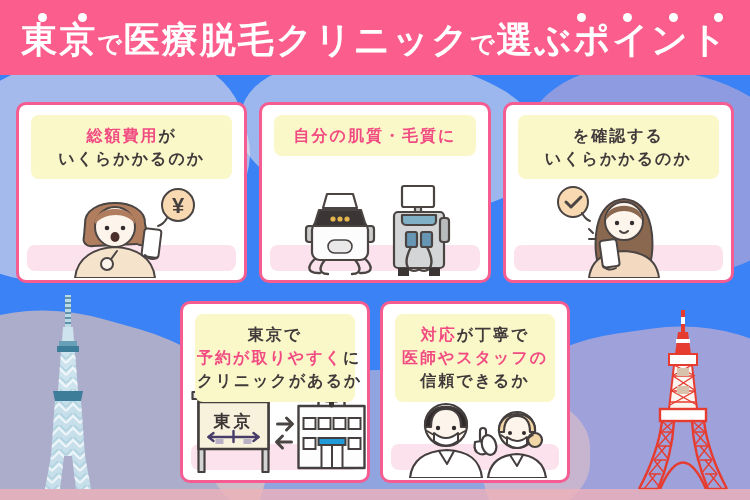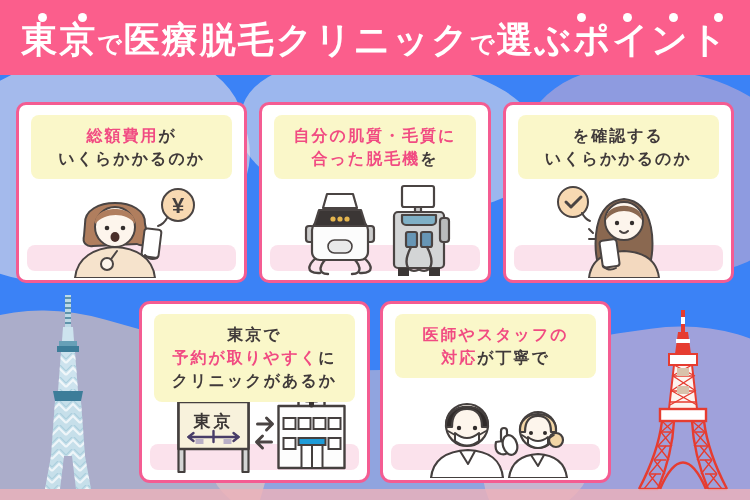--- a/index.html
+++ b/index.html
@@ -24,21 +24,21 @@
   .header-title span { font-size:36px; letter-spacing:2px; line-height:1; }
   .header-title span.small { font-size:24px; }
   .dot { position:absolute; top:13px; width:9px; height:9px; border-radius:50%; background:#ffffff; }
 
   
   .row { position:absolute; display:flex; z-index:4; }
   .row-top { top:102px; left:16px; right:16px; gap:12px; }
   .row-bottom { top:301px; left:0; right:0; justify-content:center; gap:10px; }
   .card { position:relative; background:#ffffff; border:3px solid #f45c92; border-radius:10px; height:181px; overflow:hidden; }
   .row-top .card { flex:1; }
-  .row-bottom .card { width:231px; height:182px;border-radius:11px; }
+  .row-bottom .card { width:190px; height:182px; }
   .card-title { position:relative; margin:10px 12px 0; background:#faf7c9; border-radius:8px; padding:9px 2px; text-align:center; z-index:3; }
   .card-title .seg-line { font-size:16px; font-weight:bold; color:#403a3a; letter-spacing:2px; line-height:1.45; white-space:nowrap; }
   .card-title .em { color:#f14b82; }
   .band { position:absolute; left:8px; right:8px; top:140px; height:26px; background:#fbe2ec; border-radius:8px; z-index:1; }
   .illus { position:absolute; left:50%; transform:translateX(-50%); bottom:2px; z-index:2; }
 
   
   .skytree { position:absolute; left:38px; top:293px; z-index:1; }
   .ttower  { position:absolute; left:636px; top:310px; z-index:1; }
 </style>
@@ -162,21 +162,20 @@
         </g>
         <circle cx="50" cy="46" r="2.3" fill="#332e2d"></circle>
         <circle cx="66" cy="46" r="2.3" fill="#332e2d"></circle>
         <ellipse cx="58" cy="55" rx="4.5" ry="5" fill="#4a2f2a"></ellipse>
       </svg>
     </div>
 
     <div class="card">
       <div class="card-title">
           <div class="seg-line"><span class="em">自分の肌質・毛質に</span></div>
-          <div class="seg-line"><span class="em">合った脱毛機</span><span>を</span></div>
         </div>
       <div class="band"></div>
       <svg class="illus" width="170" height="96" viewBox="0 0 170 96">
         <g stroke="#4a4443" stroke-width="2.4" stroke-linejoin="round" stroke-linecap="round" fill="none">
           <path d="M36,70 C16,80 14,92 30,91"></path>
           <path d="M42,72 C28,82 27,92 38,92"></path>
           <path d="M64,70 C84,80 86,92 70,91"></path>
           <path d="M58,72 C72,82 73,92 62,92"></path>
         </g>
         <g stroke="#4a4443" stroke-width="2.2" stroke-linejoin="round">
@@ -286,22 +285,23 @@
         <rect x="136" y="56" width="27" height="7" fill="#1f9cd8" stroke="#443f3e" stroke-width="2"></rect>
         <g stroke="#443f3e" stroke-width="2" fill="#ffffff">
           <rect x="139" y="63" width="21" height="23"></rect>
           <path d="M149.5,63 V86"></path>
         </g>
       </svg>
     </div>
 
     <div class="card">
       <div class="card-title">
+          <div class="seg-line"><span class="em">対応</span><span>が丁寧で</span></div>
           <div class="seg-line"><span class="em">医師やスタッフの</span></div>
-          <div class="seg-line"><span class="em">対応</span><span>が丁寧で</span></div>
+          <div class="seg-line"><span>信頼できるか</span></div>
         </div>
       <div class="band"></div>
       <svg class="illus" width="170" height="96" viewBox="0 0 170 96">
         <g stroke="#443f3e" stroke-width="2.2" stroke-linejoin="round" stroke-linecap="round">
           <path d="M20,96 C22,77 36,69 57,68 C78,69 90,77 92,96 Z" fill="#ffffff"></path>
           <path d="M49,69 L57,82 L64,69" fill="none" stroke-width="2"></path>
           <path d="M85,60 q-2,10 5,12 q8,2 9,-8 l-1,-6 Z" fill="#ffffff"></path>
           <rect x="90" y="46" width="6" height="14" rx="3" fill="#ffffff"></rect>
           <circle cx="56" cy="43" r="21" fill="#fdf5ec"></circle>
           <path d="M35,45 C33,18 79,18 77,45 L71,45 C71,32 65,27 56,27 C47,27 41,32 41,45 Z" fill="#302b2a"></path>

